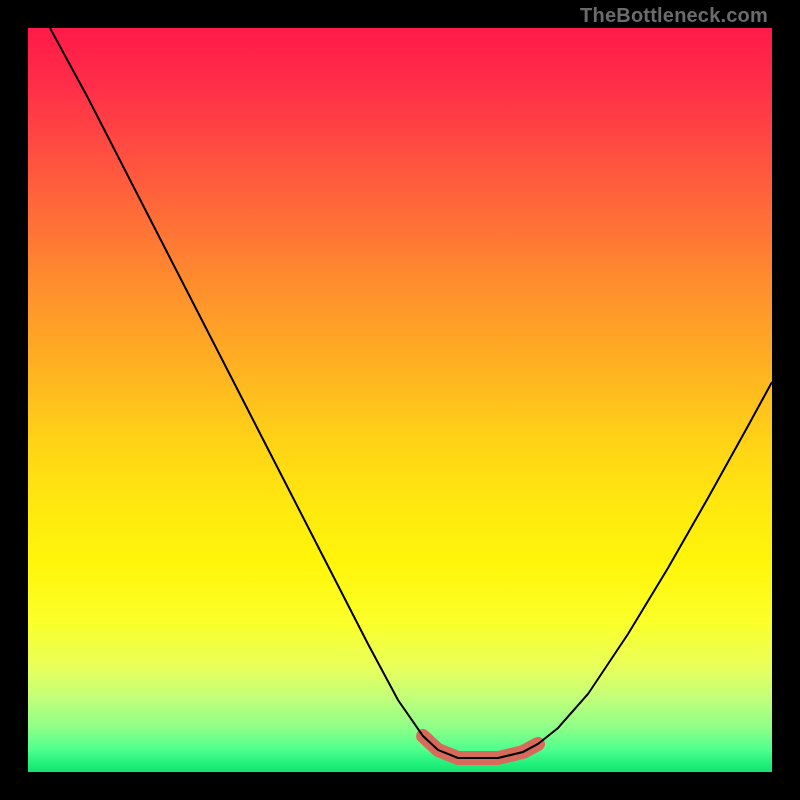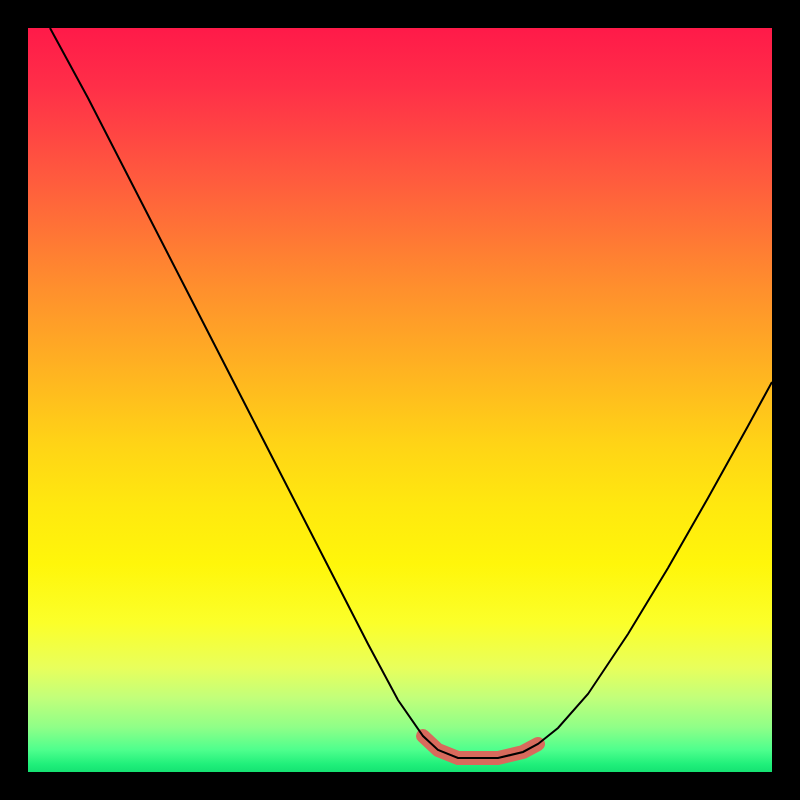--- a/index.html
+++ b/index.html
@@ -85,13 +85,14 @@
 <body>
 
 <div class="frame">
   <div class="plot-area">
     <div class="gradient"></div>
     <svg class="curve" viewBox="0 0 744 744" preserveAspectRatio="none">
       <path id="highlight-path" class="highlight-line" d="M 395 708 L 410 722 L 430 730 L 470 730 L 495 724 L 510 716"></path>
       <path id="main-path" class="main-line" d="M 22 0 L 60 70 L 100 148 L 140 226 L 180 304 L 220 382 L 260 460 L 300 538 L 340 616 L 370 672 L 395 708 L 410 722 L 430 730 L 470 730 L 495 724 L 510 716 L 530 700 L 560 666 L 600 606 L 640 540 L 680 470 L 720 398 L 744 354"></path>
     </svg>
   </div>
+  <div class="watermark">TheBottleneck.com</div>
 </div>
 
 </body></html>

